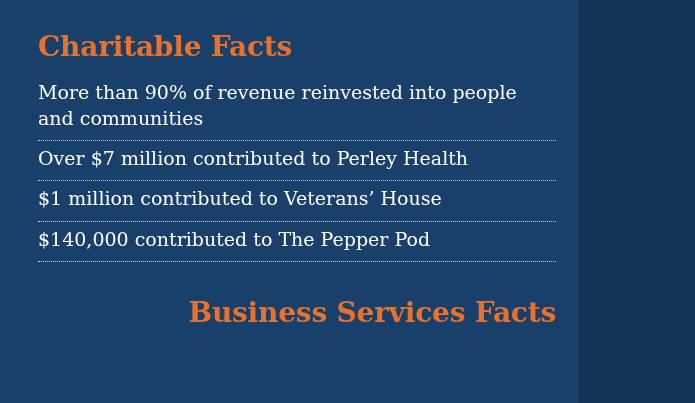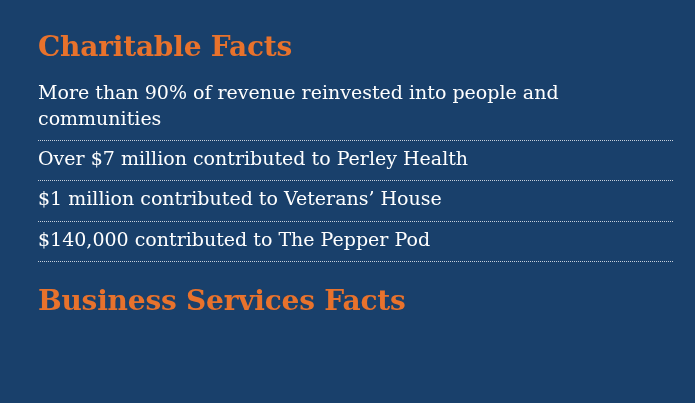--- a/index.html
+++ b/index.html
@@ -7,42 +7,43 @@
     padding: 0;
   }
   body {
     width: 695px;
     height: 403px;
     background: #123456;
     font-family: "Liberation Sans", sans-serif;
     overflow: hidden;
   }
   .page {
-    width: 695px;
+    width: 578px;
     height: 403px;
     background: #19406b;
     box-sizing: border-box;
     padding: 32px 22px 0 38px;
     position: relative;
   }
   .section {
     width: 100%;
   }
   .section-title {
     color: #e8722c;
     font-family: "DejaVu Serif", serif;
     font-weight: bold;
     font-size: 28px;
     line-height: 1.1;
     letter-spacing: -0.2px;
     margin: 0 0 12px 0;
     padding: 0;
   }
   .section-title.second {
-    margin-top: 24px;
+    margin-top: 36px;
+    text-align: right;
   }
   .fact-list {
     list-style: none;
     margin: 0;
     padding: 0;
   }
   .fact-item {
     color: #ffffff;
     font-family: "DejaVu Serif", serif;
     font-size: 19px;

